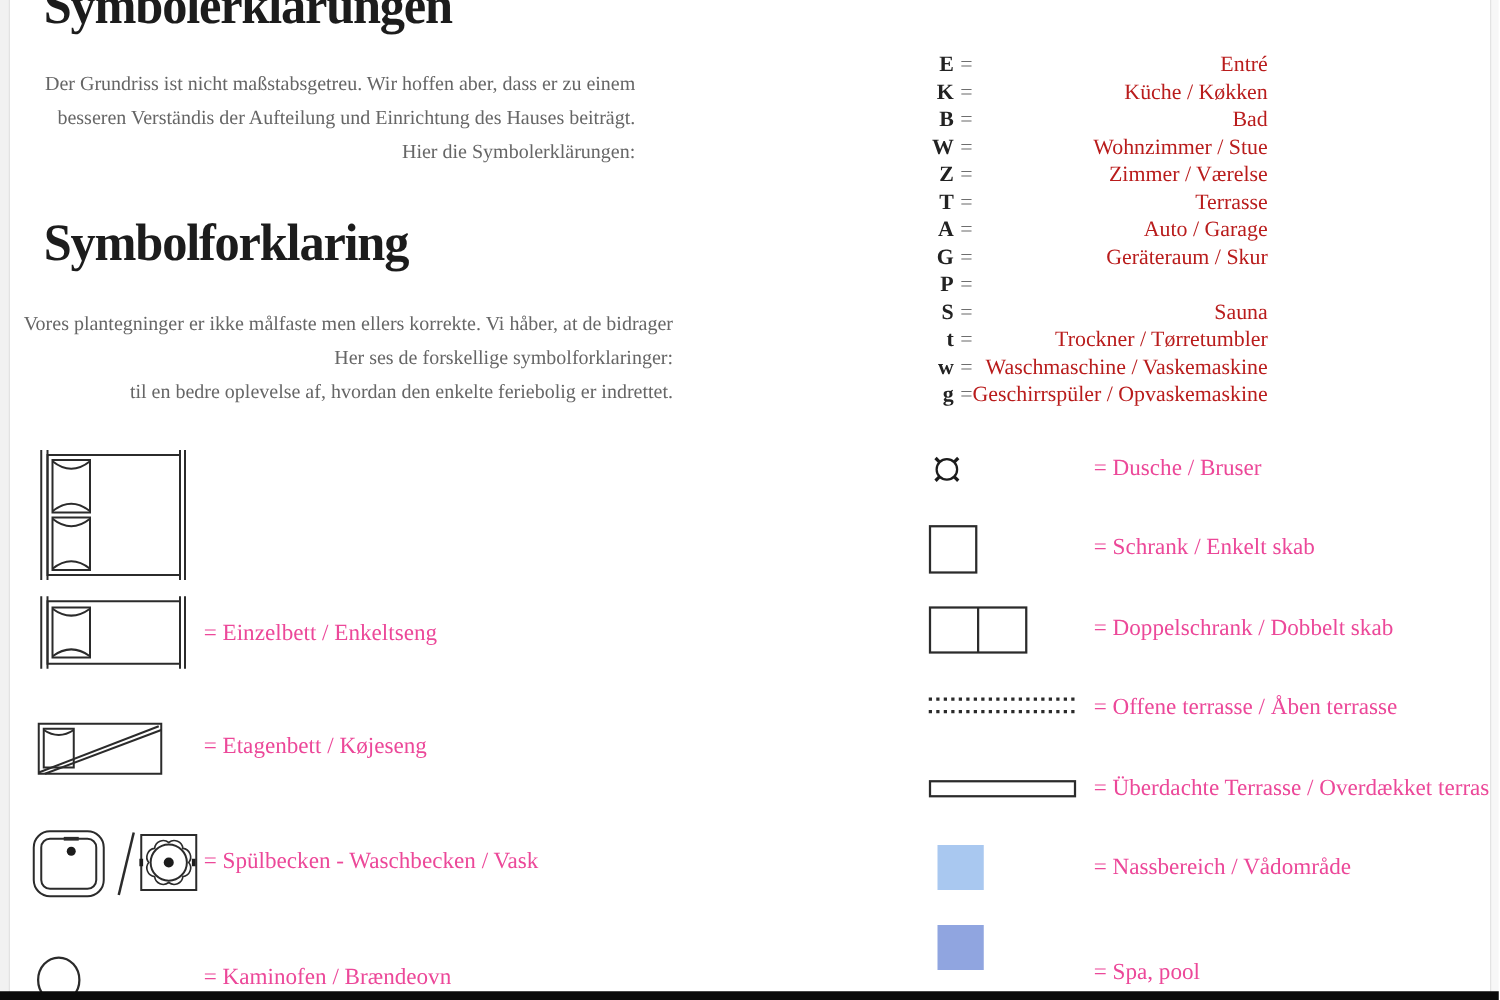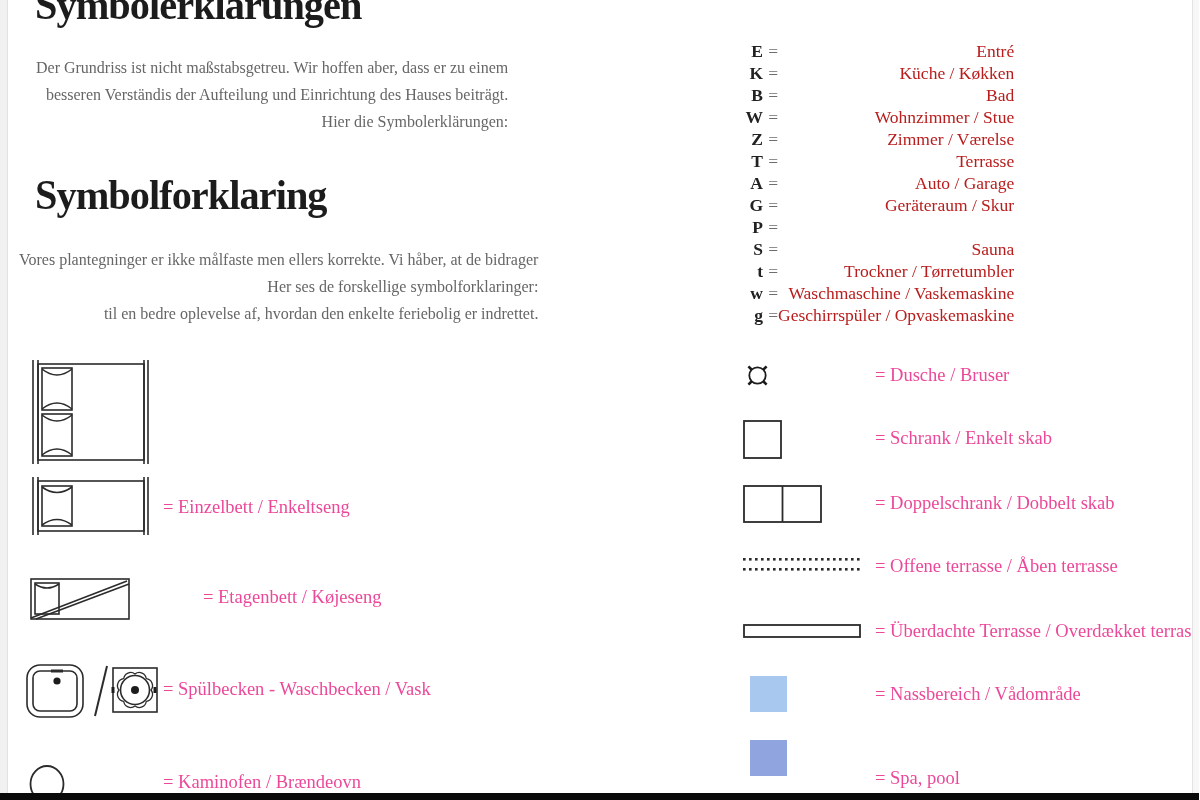--- a/index.html
+++ b/index.html
@@ -181,21 +181,21 @@
     <svg width="100" height="42" viewBox="0 0 100 42">
       <g stroke="#2b2b2b" fill="none" stroke-width="1.6">
         <rect x="1" y="1" width="98" height="40"></rect>
         <rect x="5" y="5" width="24" height="31"></rect>
         <path d="M5 6 Q17 14 29 6"></path>
         <line x1="1" y1="40" x2="97" y2="3"></line>
         <line x1="6" y1="41" x2="99" y2="6"></line>
       </g>
     </svg>
   </div>
-  <div class="sym-label" style="left:163px;top:587px;margin-left:40px;">= Etagenbett / Køjeseng</div>
+  <div class="sym-label" style="left:163px;top:587px;">= Etagenbett / Køjeseng</div>
 
   <div class="icon" style="left:25px;top:658px;">
     <svg width="122" height="64" viewBox="0 0 122 64">
       <g stroke="#2b2b2b" fill="none" stroke-width="1.6">
         <rect x="2" y="7" width="56" height="52" rx="13"></rect>
         <rect x="8" y="13" width="44" height="40" rx="7"></rect>
         <line x1="26" y1="13" x2="38" y2="13" stroke-width="3"></line>
         <circle cx="32" cy="23" r="3.6" fill="#1c1c1c" stroke="none"></circle>
         <line x1="70" y1="58" x2="82" y2="8" stroke-width="2"></line>
         <rect x="88" y="10" width="44" height="44"></rect>

